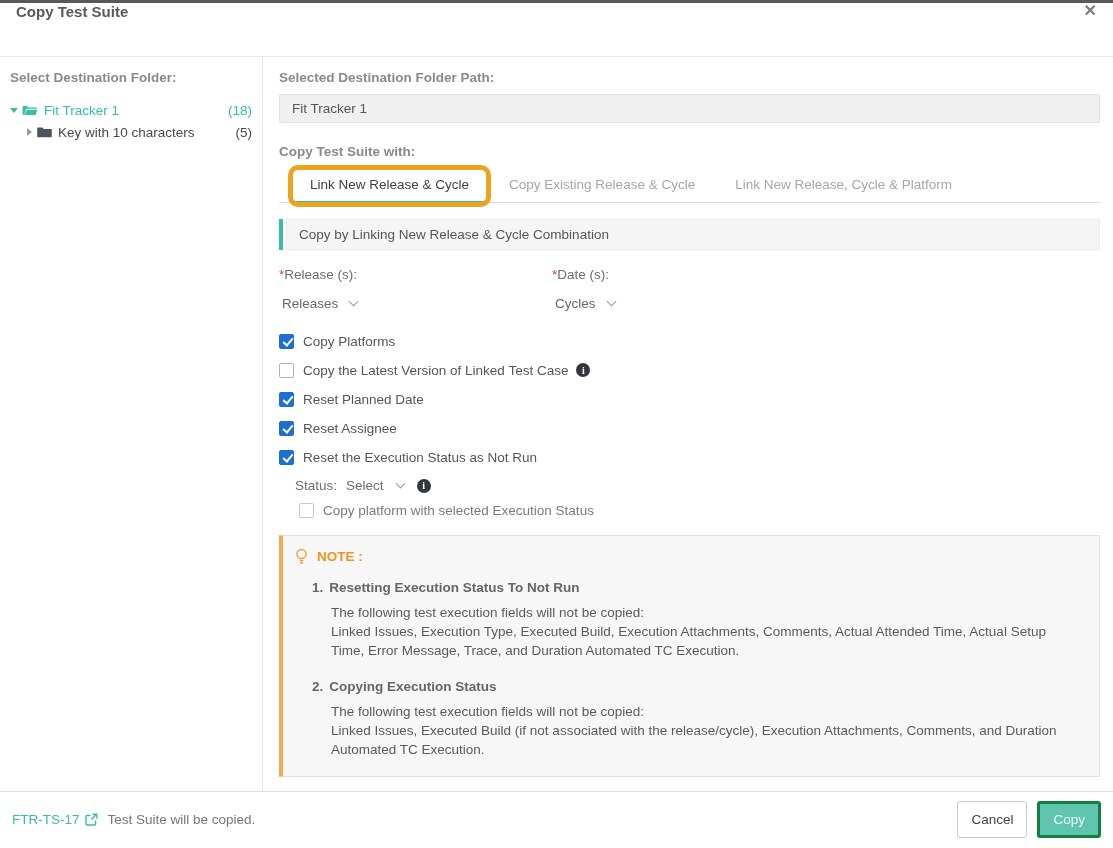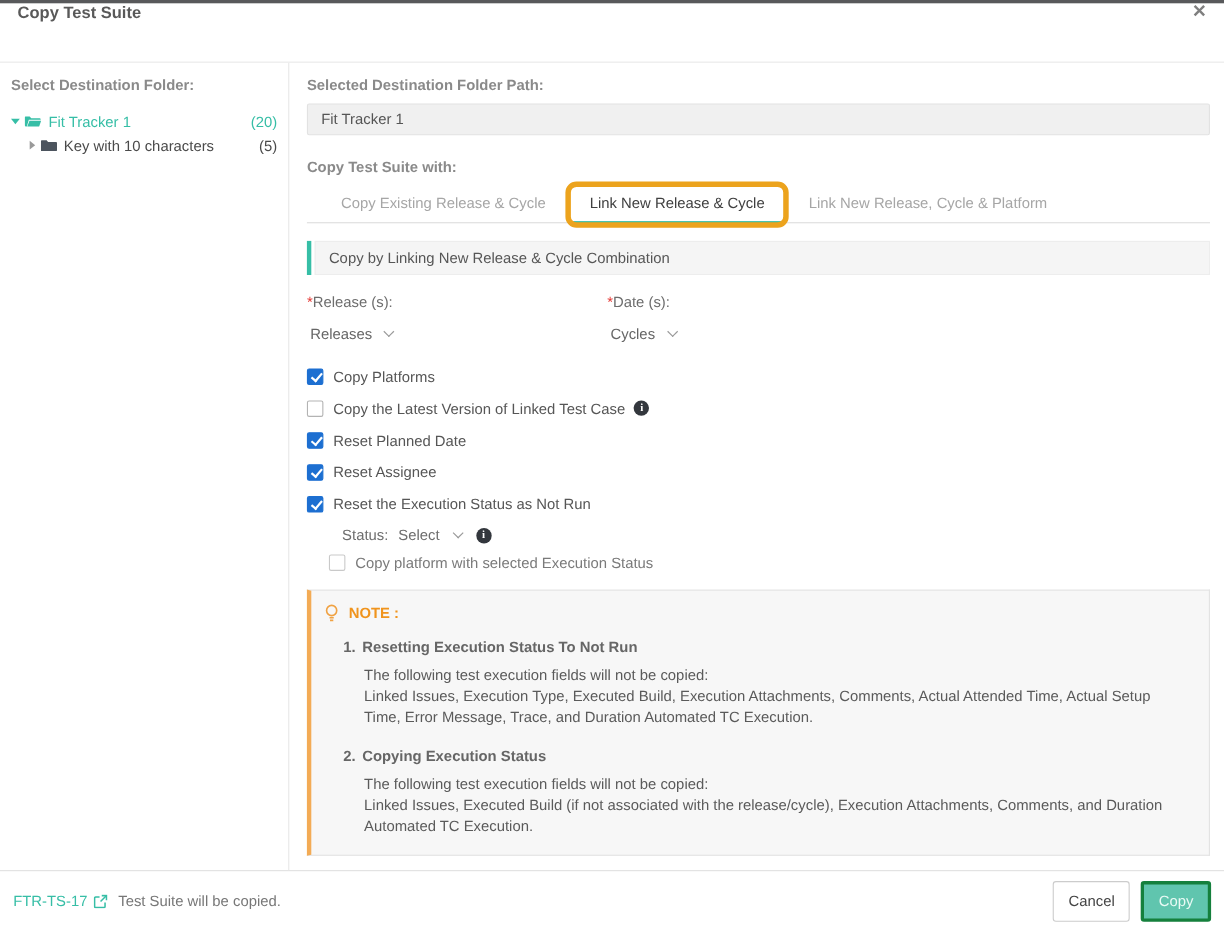--- a/index.html
+++ b/index.html
@@ -49,21 +49,21 @@
   .select { margin-top:14px; display:inline-flex; align-items:center; gap:12px; color:#666; font-size:13.5px; padding-left:3px; cursor:pointer; }
   .chev { width:7px; height:7px; border-right:1.5px solid #999; border-bottom:1.5px solid #999; transform:rotate(45deg); margin-top:-4px; flex:none; }
 
   .checks { margin-top:21px; }
   .check-row { display:flex; align-items:center; margin-bottom:13px; height:16px; }
   .cb { width:15px; height:15px; border:1px solid #b3b3b3; border-radius:2px; background:#fff; margin-right:9px; position:relative; flex:none; cursor:pointer; }
   .cb.checked { background:#1d6fd1; border-color:#1d6fd1; }
   .cb.checked::after { content:""; position:absolute; left:4.5px; top:1px; width:4px; height:8px; border:solid #fff; border-width:0 2px 2px 0; transform:rotate(40deg); }
   .check-label { font-size:13.5px; color:#565656; }
   .info { width:14px; height:14px; border-radius:50%; background:#33373d; color:#fff; font-size:10px; font-weight:700; display:inline-flex; align-items:center; justify-content:center; font-family:"Liberation Serif", serif; margin-left:8px; flex:none; }
-  .status-row { margin:1px 0 9px 32px; display:flex; align-items:center; color:#6d6d6d; font-size:13.5px; }
+  .status-row { margin:1px 0 9px 16px; display:flex; align-items:center; color:#6d6d6d; font-size:13.5px; }
   .status-row .val { margin-left:9px; }
   .status-row .chev { margin-left:13px; }
   .status-row .info { margin-left:13px; }
   .sub-row { margin-left:20px; }
   .sub-row .check-label { color:#7a7a7a; }
   .sub-row .cb { border-color:#c9c9c9; }
 
   .note { margin-top:17px; background:#f7f7f7; border:1px solid #e3e3e3; border-left:4px solid #f3ab55; padding:11px 16px 17px 12px; }
   .note-head { display:flex; align-items:center; gap:9px; color:#f0941d; font-weight:700; font-size:13.5px; margin-top:1px; }
   .note-item { margin-top:15px; padding-left:17px; }
@@ -97,43 +97,43 @@
       <div class="tree">
         <div class="tree-row row-sel">
           <span class="caret-down"></span>
           <span class="folder-svg">
             <svg width="16" height="13" viewBox="0 0 16 13">
                 <path d="M1 2 h4 l1.4 1.6 H14 a1 1 0 0 1 1 1 V4.8 H4.2 L2.4 11 H1.6 A1 1 0 0 1 .6 10 V2.6 A.9.9 0 0 1 1 2Z" fill="#36bea6"></path>
                 <path d="M4.8 5.8 h10.6 L13.6 11 H2.8 Z" fill="#36bea6"></path>
               </svg>
           </span>
           <span class="name">Fit Tracker 1</span>
-          <span class="count">(20)</span>
+          <span class="count">(18)</span>
         </div>
         <div class="tree-row row-plain">
           <span class="caret-right"></span>
           <span class="folder-svg">
             <svg width="15" height="12" viewBox="0 0 15 12">
                 <path d="M1 1.5 h4.4 l1.3 1.5 H14 a.8.8 0 0 1 .8.8 V10.5 a.8.8 0 0 1 -.8.8 H1 a.8.8 0 0 1 -.8-.8 V2.3 A.8.8 0 0 1 1 1.5Z" fill="#4c545e"></path>
               </svg>
           </span>
           <span class="name">Key with 10 characters</span>
           <span class="count">(5)</span>
         </div>
       </div>
     </div>
 
     <div class="main">
       <div class="lbl">Selected Destination Folder Path:</div>
       <div class="path-input">Fit Tracker 1</div>
 
       <div class="lbl tabs-label">Copy Test Suite with:</div>
       <div class="tabs">
+        <div class="tab active highlight">Link New Release &amp; Cycle</div>
         <div class="tab">Copy Existing Release &amp; Cycle</div>
-        <div class="tab active highlight">Link New Release &amp; Cycle</div>
         <div class="tab">Link New Release, Cycle &amp; Platform</div>
       </div>
 
       <div class="section-bar">
         <div class="section-accent"></div>
         <div class="section-body">Copy by Linking New Release &amp; Cycle Combination</div>
       </div>
 
       <div class="fields">
         <div class="field">

